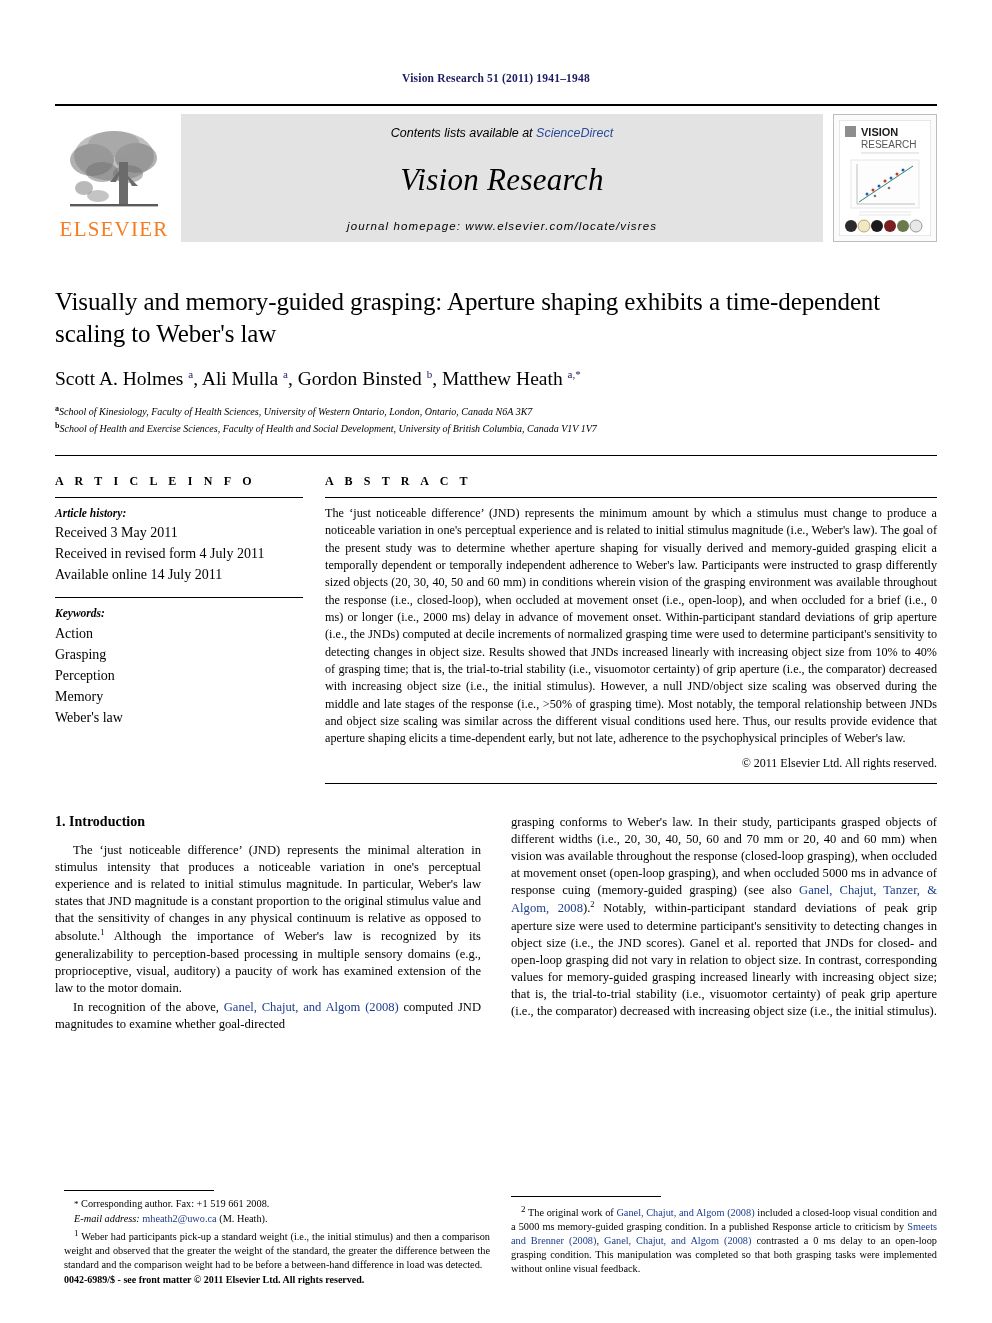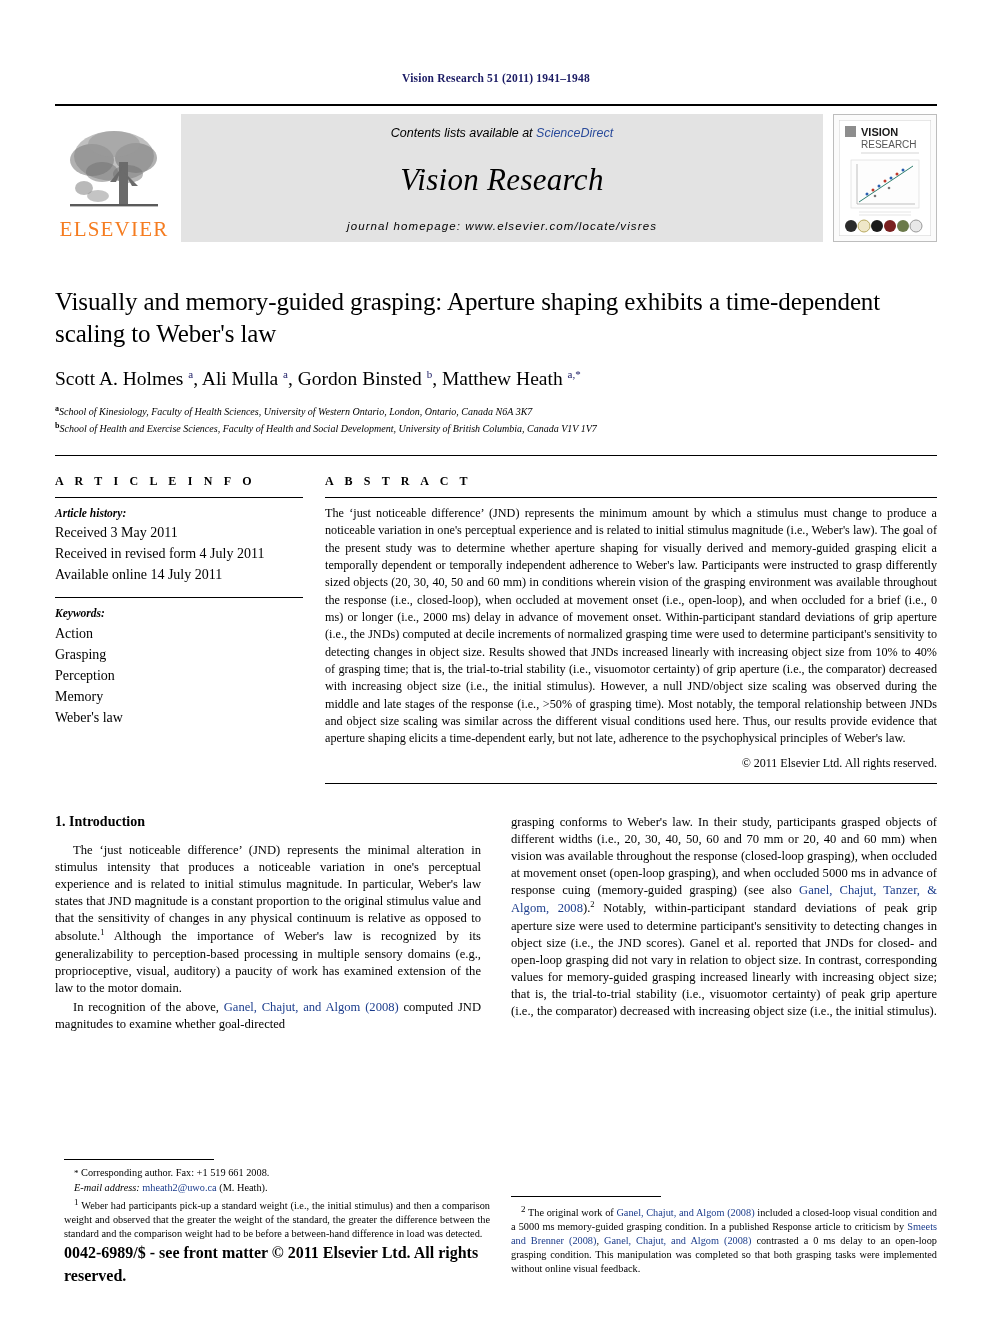--- a/index.html
+++ b/index.html
@@ -204,21 +204,21 @@
     text-align: justify;
     margin-bottom: 1px;
     hyphens: auto;
   }
   .fn .marker { font-size: 9px; }
   .fn-indent { text-indent: 10px; }
   .fn .email-label { font-style: italic; }
   .fn .link { color: #1b3c8c; }
 
   .imprint {
-    font-size: 16px;
+    font-size: 10px;
     line-height: 1.4;
     font-weight: bold;
   }
   .imprint .doi-link { color: #1b3c8c; font-weight: bold; }
 
   .footer-left {
     position: absolute;
     left: 64px;
     bottom: 36px;
     width: 426px;

